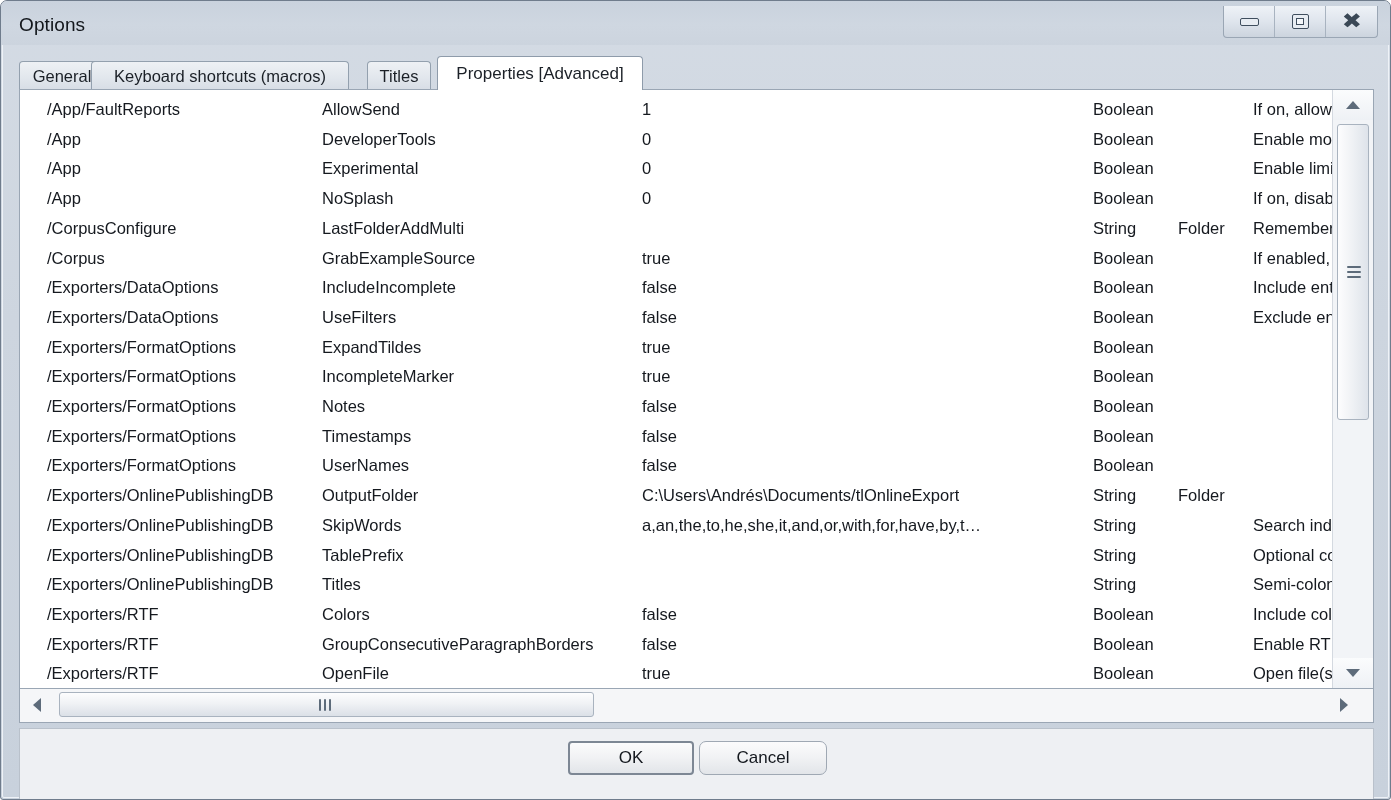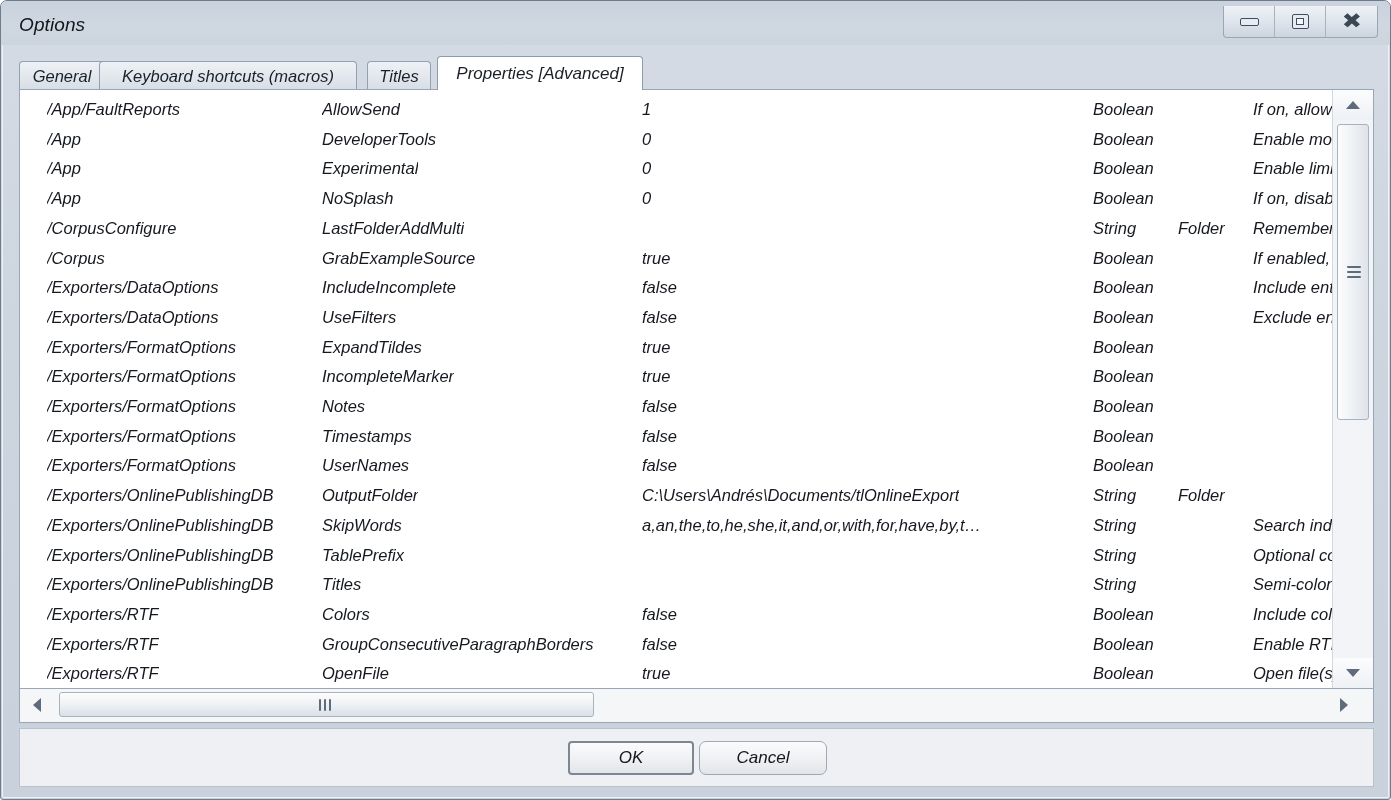--- a/index.html
+++ b/index.html
@@ -17,21 +17,20 @@
   
   #window {
     position: absolute;
     left: 0; top: 0;
     width: 1391px; height: 800px;
     box-sizing: border-box;
     background: linear-gradient(180deg, #d4dbe4 0%, #cdd5df 40%, #c8d1dc 100%);
     border: 1px solid #6f7c8c;
     border-radius: 7px 7px 3px 3px;
     overflow: hidden;
-    font-style: italic;
   }
   #window-inner-glow {
     position: absolute;
     left: 1px; top: 1px; right: 1px; bottom: 1px;
     border: 1px solid #eef2f7;
     border-radius: 6px 6px 2px 2px;
     pointer-events: none;
   }
 
   
@@ -271,21 +270,21 @@
     width: 2px; height: 12px;
     margin-right: 3px;
     background: #5d6b7a;
     border-radius: 1px;
   }
 
   
   #buttonbar {
     position: absolute;
     left: 18px; top: 727px;
-    width: 1355px; height: 59px;
+    width: 1355px; height: 72px;
     background: #eef0f3;
     border: 1px solid #b9c1cb;
     box-sizing: border-box;
   }
   .dlgbtn {
     position: absolute;
     top: 12px;
     height: 34px;
     box-sizing: border-box;
     background: linear-gradient(180deg, #fbfbfc 0%, #f1f2f4 48%, #e2e5e9 100%);
@@ -323,21 +322,21 @@
           </div>
       </div>
       <div class="winbtn">
         <div class="glyph-close">✖</div>
       </div>
     </div>
   </div>
 
   <div id="tabstrip">
       <div class="tab" style="left: 0px; width: 86px;">General</div>
-      <div class="tab" style="left: 80px; width: 258px;">Keyboard shortcuts (macros)</div>
+      <div class="tab" style="left: 72px; width: 258px;">Keyboard shortcuts (macros)</div>
       <div class="tab" style="left: 348px; width: 64px;">Titles</div>
       <div class="tab active" style="left: 418px; width: 206px;">Properties [Advanced]</div>
     </div>
 
   <div id="listpanel">
     <div id="rows">
         <div class="row" style="top: 10px;">
           <div class="cell c-path">/App/FaultReports</div>
           <div class="cell c-key">AllowSend</div>
           <div class="cell c-val">1</div>

